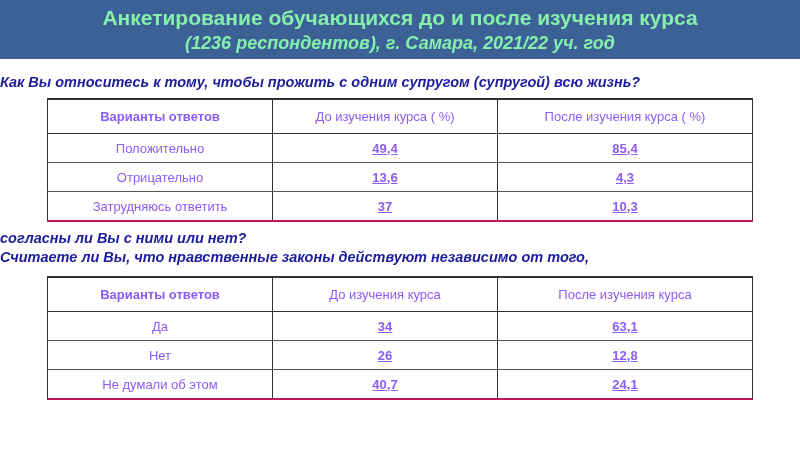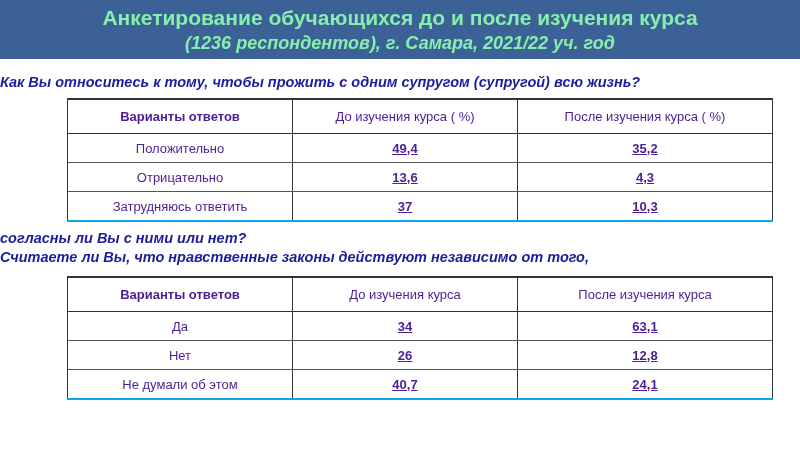--- a/index.html
+++ b/index.html
@@ -29,39 +29,38 @@
       font-weight: bold; font-style: italic;
       font-size: 14.5px;
       line-height: 19px;
     }
     .q1 { top: 73px; }
     .q2 { top: 229px; }
     table.survey {
       position: absolute; left: 47px; width: 705px;
       border-collapse: collapse;
       font-size: 13px;
-      color: #4c1d95;
+      color: #8b5cf6;
       table-layout: fixed;
-      margin-left: 20px;
     }
     table.survey td {
       border-left: 1.5px solid #333;
       border-right: 1.5px solid #333;
       text-align: center;
       padding: 0;
       height: 28px;
       vertical-align: middle;
     }
     table.survey tr.head td {
       height: 33px;
       border-top: 2px solid #333;
       border-bottom: 1.5px solid #333;
     }
     table.survey tr.row td { border-bottom: 1px solid #555; }
-    table.survey tr.row:last-child td { border-bottom: 2px solid #0ea5e9; }
+    table.survey tr.row:last-child td { border-bottom: 2px solid #be185d; }
     table.survey td.hdr-label { font-weight: bold; }
     table.survey td.val { font-weight: bold; text-decoration: underline; }
     .t1 { top: 98px; }
     .t2 { top: 276px; }
     col.c1 { width: 225px; }
     col.c2 { width: 225px; }
     col.c3 { width: 255px; }
   </style>
 </head>
 <body>
@@ -83,21 +82,21 @@
     </colgroup>
   <tbody>
       <tr class="head">
     <td class="hdr-label">Варианты ответов</td>
     <td>До изучения курса ( %)</td>
     <td>После изучения курса ( %)</td>
   </tr>
   <tr class="row">
     <td>Положительно</td>
     <td class="val">49,4</td>
-    <td class="val">35,2</td>
+    <td class="val">85,4</td>
   </tr>
   <tr class="row">
     <td>Отрицательно</td>
     <td class="val">13,6</td>
     <td class="val">4,3</td>
   </tr>
   <tr class="row">
     <td>Затрудняюсь ответить</td>
     <td class="val">37</td>
     <td class="val">10,3</td>

